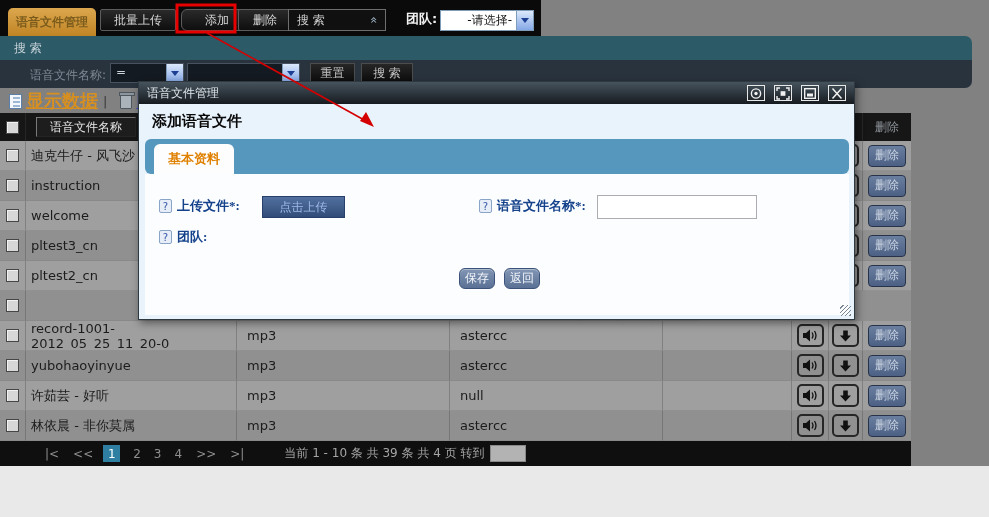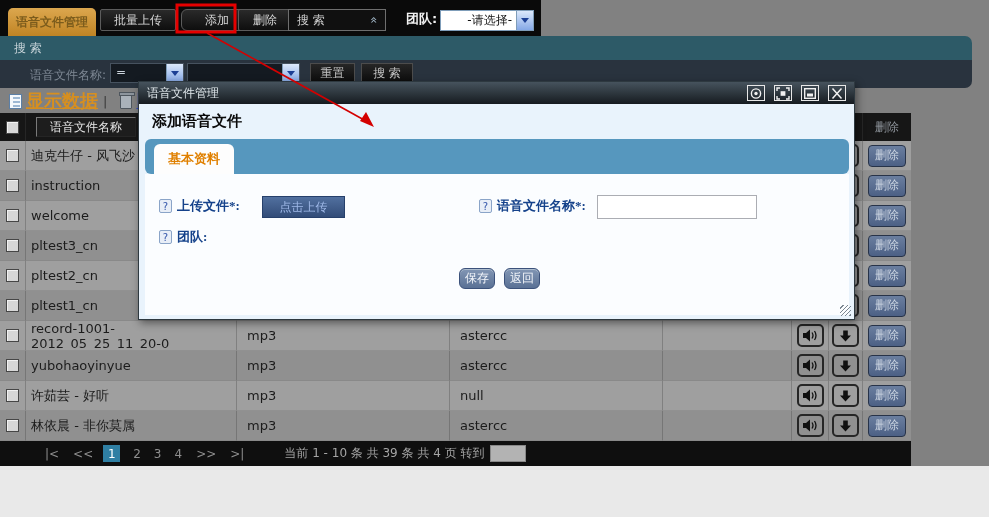--- a/index.html
+++ b/index.html
@@ -307,21 +307,20 @@
             </button>
           </div>
         <div class="cell c-del">
             <button class="delbtn">删除</button>
           </div>
       </div>
       <div class="trow">
         <div class="cell c-check">
             <span class="checkbox"></span>
           </div>
-        <div class="cell c-name">pltest1_cn</div>
         <div class="cell c-format"></div>
         <div class="cell c-owner"></div>
         <div class="cell c-desc"></div>
         <div class="cell c-play">
             <button class="iconbtn">
               <svg width="16" height="13" viewBox="0 0 16 13">
                 <path d="M1 4h3l4-3.5v12L4 9H1z" fill="#111"></path>
                 <path d="M10 3.5q2 3 0 6 M12.5 2q3 4.5 0 9" stroke="#111" stroke-width="1.3" fill="none"></path>
               </svg>
             </button>

